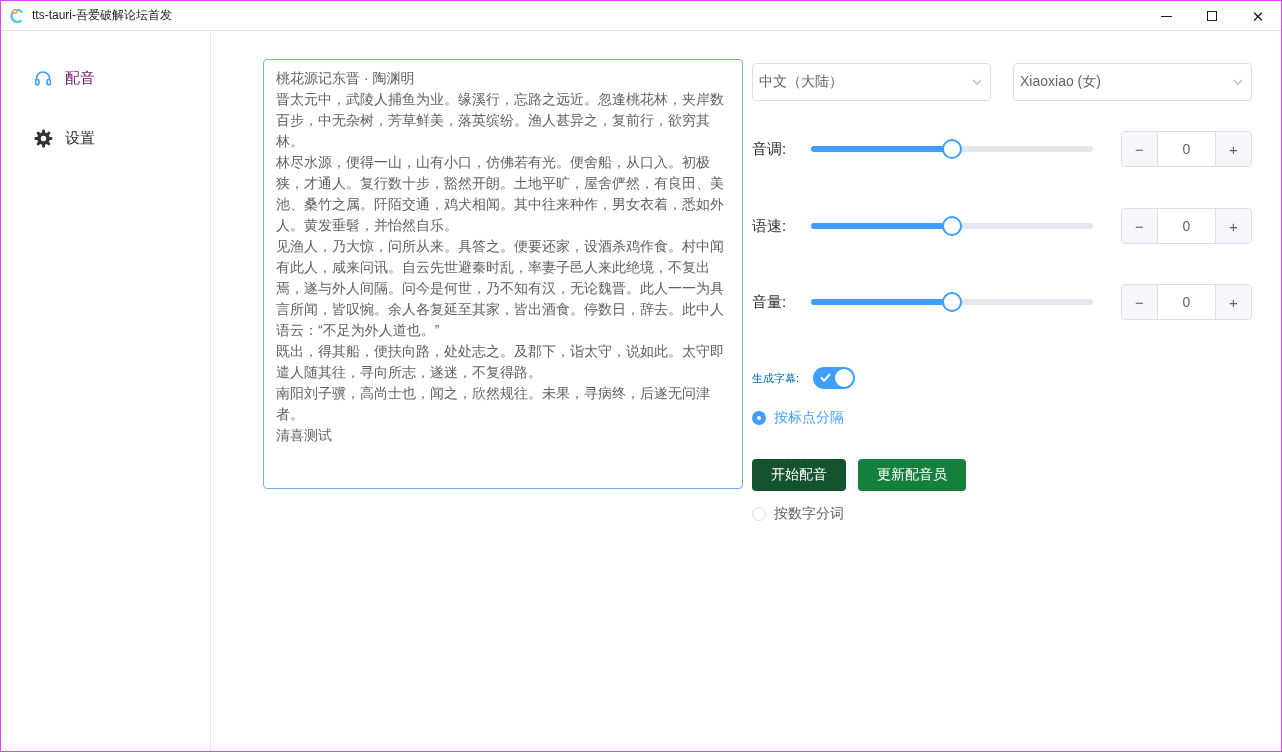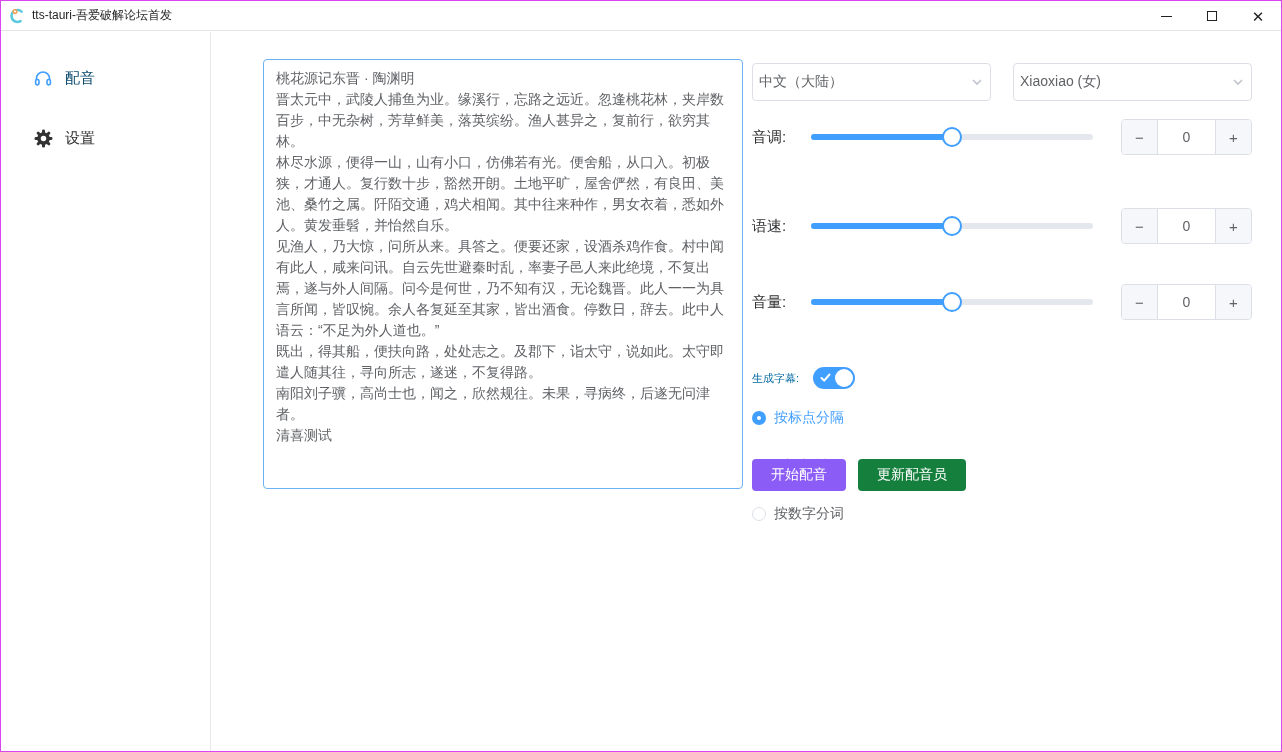--- a/index.html
+++ b/index.html
@@ -18,21 +18,21 @@
              font-size:13px; color:#222; cursor:default; }
   .min-glyph { width:11px; height:1px; background:#222; display:block; }
   .max-glyph { width:10px; height:10px; border:1px solid #222; display:block; }
   .close-glyph { font-size:15px; line-height:1; color:#222; }
 
   
   .sidebar { position:absolute; top:31px; left:0; bottom:0; width:210px; background:#fff;
              border-right:1px solid #e8e8e8; padding-top:28px; }
   .side-item { display:flex; align-items:center; gap:12px; padding:8px 0 8px 32px;
                font-size:15px; margin-bottom:24px; cursor:pointer; }
-  .side-item.active { color:#0c4a6e; }
+  .side-item.active { color:#701a75; }
   .side-item .ico { width:20px; height:20px; display:flex; align-items:center; justify-content:center; }
 
   
   .text-wrap { position:absolute; left:231px; top:58px;margin-left:31px; }
   textarea.tts-text { width:480px; height:430px; resize:none; border:1px solid #6db1f2;
         border-radius:4px; padding:8px 12px; font-family:"Liberation Sans","DejaVu Sans",sans-serif;
         font-size:14px; line-height:21px; color:#606266; outline:none; background:#fff; }
 
   
   .right-panel { position:absolute; left:751px; top:58px; width:500px; }
@@ -68,21 +68,21 @@
   .radio-opt { display:flex; align-items:center; gap:8px; font-size:14px; color:#606266; cursor:pointer; }
   .radio-circ { width:14px; height:14px; border-radius:50%; border:1px solid #dcdfe6; background:#fff; }
   .radio-opt.checked { color:#409eff; }
   .radio-opt.checked .radio-circ { border:none; background:#409eff; position:relative; }
   .radio-opt.checked .radio-circ::after { content:""; position:absolute; left:5px; top:5px; width:4px; height:4px;
       border-radius:50%; background:#fff; }
 
   .btn-row { position:absolute; top:400px; left:0; display:flex; gap:12px; }
   .btn { height:32px; padding:0 19px; border:none; border-radius:4px; font-size:14px; color:#fff;
          font-family:inherit; cursor:pointer; display:flex; align-items:center; }
-  .btn.primary { background:#8b5cf6; }
+  .btn.primary { background:#14532d; }
   .btn.info { background:#15803d; }
 
   
   .player { position:absolute; left:231px; top:511px; width:1020px; height:50px; background:#f1f3f4;
             border-radius:25px; display:flex; align-items:center; padding:0 18px; }
   .play-btn { width:0; height:0; border-top:7px solid transparent; border-bottom:7px solid transparent;
               border-left:11px solid #8b8f94; margin:0 14px 0 8px; cursor:pointer; }
   .time { font-size:13px; color:#5f6368; white-space:nowrap; margin-right:20px; }
   .progress { flex:1; height:4px; border-radius:2px; background:#8f9398; margin-right:22px; cursor:pointer; }
   .vol { width:20px; height:20px; margin-right:18px; cursor:pointer; }
@@ -162,21 +162,21 @@
           </svg>
       </div>
       <div class="select-box">
         <span class="sel-label">Xiaoxiao (女)</span>
         <svg class="chev" viewBox="0 0 14 14" fill="none" stroke="#c0c4cc" stroke-width="1.6">
             <polyline points="3,5 7,9 11,5"></polyline>
           </svg>
       </div>
     </div>
 
-    <div class="slider-row" style="top:60px;">
+    <div class="slider-row" style="top:72px;">
       <span class="s-label">音调:</span>
       <div class="slider">
         <div class="track"></div>
         <div class="fill"></div>
         <div class="handle"></div>
       </div>
       <div class="stepper">
         <div class="step-btn minus">−</div>
         <div class="step-val">0</div>
         <div class="step-btn plus">+</div>

